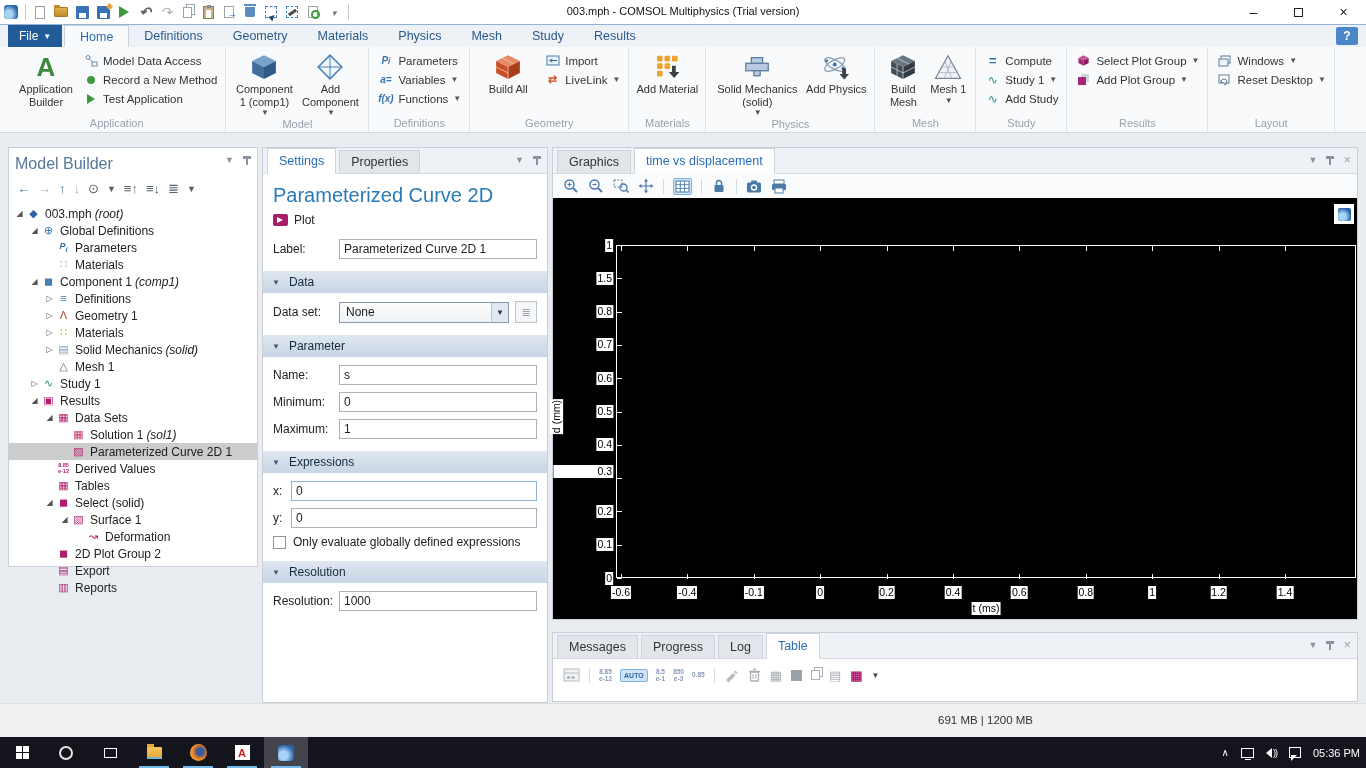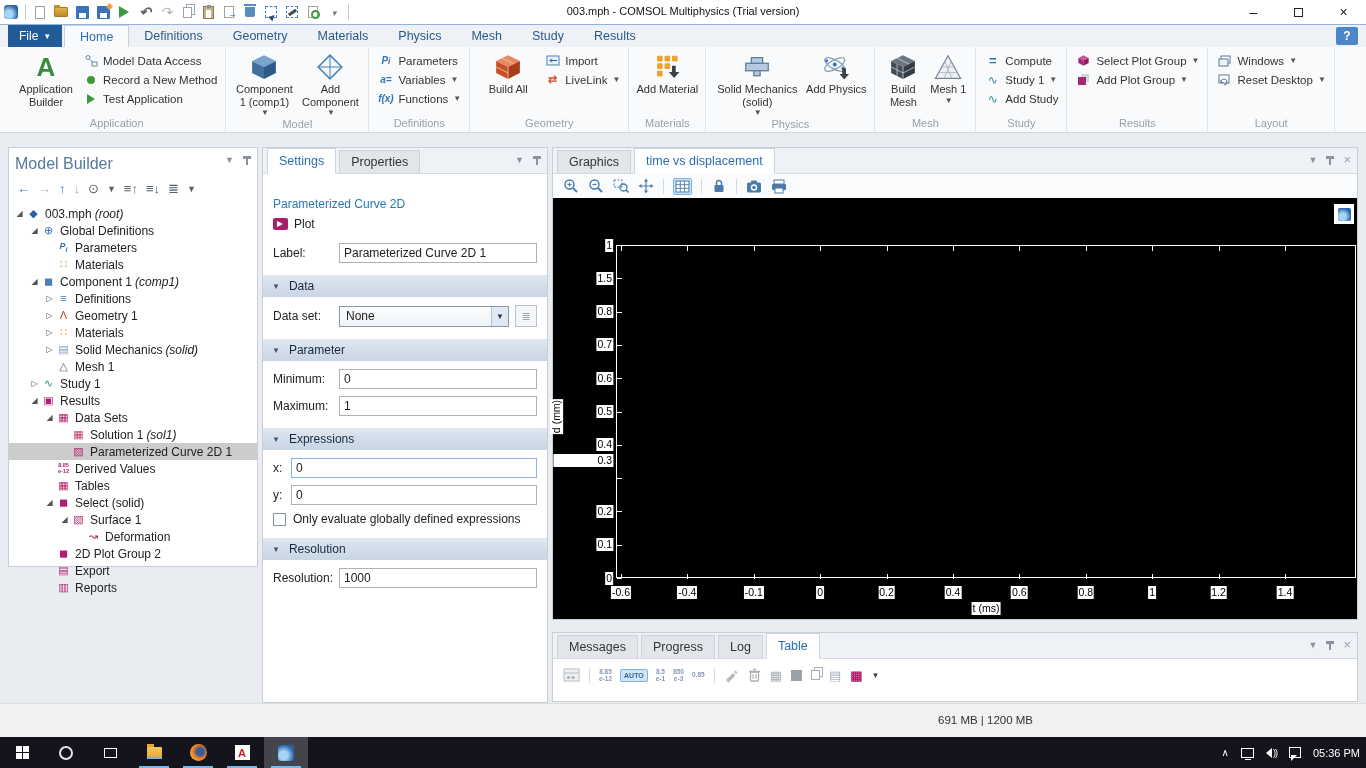--- a/index.html
+++ b/index.html
@@ -85,21 +85,21 @@
 .tree{padding-top:5px}
 .trow{height:17px;display:flex;align-items:center;white-space:nowrap;font-size:12px}
 .trow.sel{background:#cccccc}
 .texp{width:13px;flex:none;text-align:center;font-size:8px;color:#555}
 .ticon{width:15px;margin-right:4px;flex:none;text-align:center;font-size:11px;line-height:1}
 .ticon.ti{font-size:9px;font-weight:bold;font-style:italic}
 .ticon.micro{font-size:5.5px;font-weight:bold;line-height:1;font-style:normal}
 .tsuf{font-style:italic;margin-left:3px}
 
 .st-body{padding:6px 10px 0;position:relative}
-.st-title{font-size:12px;color:#2a7ab5;margin:17px 0 6px}
+.st-title{font-size:20px;color:#2a7ab5;margin:4px 0 6px}
 .plotrow{display:flex;align-items:center;gap:6px;margin-bottom:12px}
 .plot-ic{width:15px;height:12px;background:#a91e69;border-radius:2px;position:relative}
 .plot-ic::after{content:"";position:absolute;left:4px;top:3px;border-left:6px solid #fff;border-top:3px solid transparent;border-bottom:3px solid transparent}
 .frow{display:flex;align-items:center;margin:7px 0}
 .flabel{width:66px;flex:none;font-size:12px}
 .flabel.narrow{width:18px}
 .finput{flex:1;height:20px;border:1px solid #a9b1ba;background:#fff;font-size:12px;padding:0 4px;display:flex;align-items:center}
 .finput.hl{border-color:#8ab4dd}
 .sect{height:22px;background:linear-gradient(#dfe7f0,#c8d5e4);display:flex;align-items:center;padding:0 9px;gap:9px;margin:12px -10px 8px;font-size:12px;color:#152a40}
 .tri{font-size:8px;color:#3a5a7a}
@@ -696,20 +696,24 @@
       <span class="flabel">Data set:</span>
       <div class="combo">
         <span class="combo-t">None</span>
         <span class="combo-a">▼</span>
       </div>
       <span class="sidebtn">≣</span>
     </div>
     <div class="sect">
         <span class="tri">▼</span>
         <span>Parameter</span>
+      </div>
+    <div class="frow">
+        <span class="flabel">Name:</span>
+        <span class="finput">s</span>
       </div>
     <div class="frow">
         <span class="flabel">Minimum:</span>
         <span class="finput">0</span>
       </div>
     <div class="frow">
         <span class="flabel">Maximum:</span>
         <span class="finput">1</span>
       </div>
     <div class="sect">
@@ -859,21 +863,21 @@
       <div class="chip ylab" style="left: 60px; top: 107.1px;">0.8</div>
       <div class="ytick" style="left: 64px; top: 146.9px;"></div>
       <div class="chip ylab" style="left: 60px; top: 140.4px;">0.7</div>
       <div class="ytick" style="left: 64px; top: 180.2px;"></div>
       <div class="chip ylab" style="left: 60px; top: 173.7px;">0.6</div>
       <div class="ytick" style="left: 64px; top: 213.5px;"></div>
       <div class="chip ylab" style="left: 60px; top: 207px;">0.5</div>
       <div class="ytick" style="left: 64px; top: 246.8px;"></div>
       <div class="chip ylab" style="left: 60px; top: 240.3px;">0.4</div>
       <div class="ytick" style="left: 64px; top: 280.1px;"></div>
-      <div class="chip ylab" style="left: 60px; top: 256px; padding-left: 44px;">0.3</div>
+      <div class="chip ylab" style="left: 60px; top: 267px; padding-left: 44px;">0.3</div>
       <div class="ytick" style="left: 64px; top: 313.4px;"></div>
       <div class="chip ylab" style="left: 60px; top: 306.9px;">0.2</div>
       <div class="ytick" style="left: 64px; top: 346.7px;"></div>
       <div class="chip ylab" style="left: 60px; top: 340.2px;">0.1</div>
       <div class="ytick" style="left: 64px; top: 380px;"></div>
       <div class="chip ylab" style="left: 60px; top: 373.5px;">0</div>
     </div>
 </div>
 
 <div class="panel bot">

